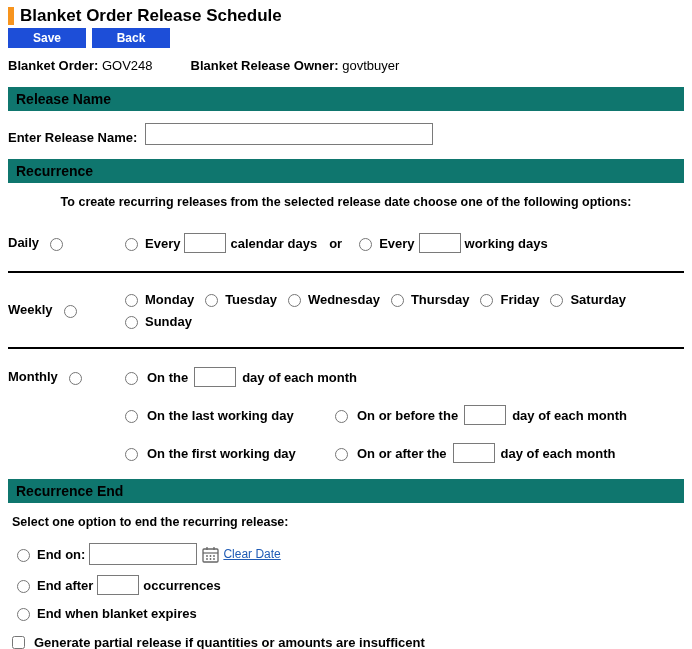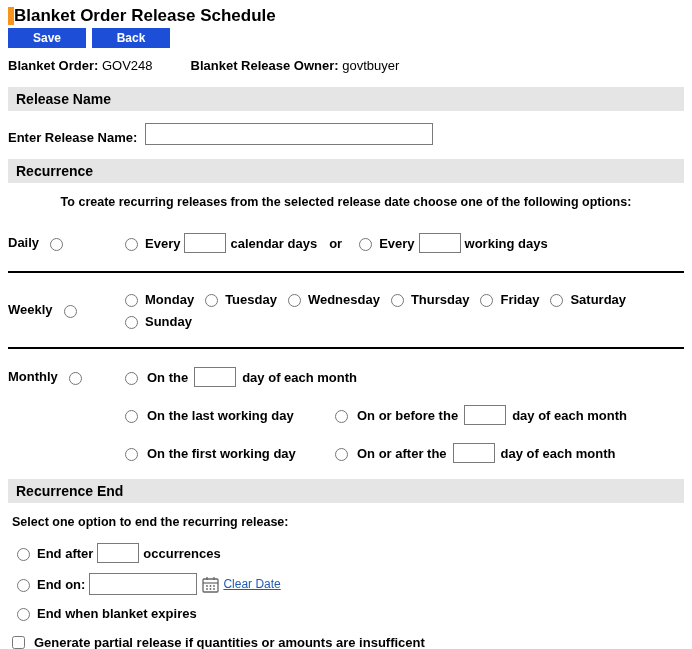--- a/index.html
+++ b/index.html
@@ -10,20 +10,21 @@
     color: #000;
     background: #fff;
     width: 692px;
   }
   .page {
     padding: 6px 8px 14px 8px;
   }
   .title-row {
     display: flex;
     align-items: center;
+    gap: 6px;
   }
   .orange-bar {
     width: 6px;
     height: 18px;
     background: #f7941d;
   }
   .page-title {
     font-size: 17px;
     font-weight: bold;
   }
@@ -43,21 +44,21 @@
     cursor: pointer;
   }
   .info-row {
     display: flex;
     gap: 38px;
     margin-bottom: 14px;
     font-size: 13px;
   }
   .info-label { font-weight: bold; }
   .section-header {
-    background: #e5e5e5;
+    background: #0f766e;
     font-weight: bold;
     font-size: 14px;
     padding: 4px 8px;
     margin: 10px 0 12px 0;
   }
   .field-row {
     display: flex;
     align-items: flex-end;
     gap: 8px;
     font-weight: bold;
@@ -290,26 +291,20 @@
       </div>
     </div>
 
   </div>
 
   <div class="section-header">Recurrence End</div>
 
   <div class="sub-instr">Select one option to end the recurring release:</div>
 
   <div class="recur-block" style="display:flex;flex-direction:column;gap:10px;padding-left:4px;">
-    <div class="opt">
-      <input type="radio" name="end" style="">
-      <span>End after</span>
-      <input type="text" class="tiny" value="" style="">
-      <span>occurrences</span>
-    </div>
     <div class="opt">
       <input type="radio" name="end" style="">
       <span>End on:</span>
       <input type="text" class="date" value="" style="">
       <span class="cal-icon">
         <svg width="17" height="17" viewBox="0 0 17 17">
           <rect x="1" y="3" width="15" height="13" rx="1" fill="none" stroke="#666" stroke-width="1.3"></rect>
           <line x1="1" y1="7" x2="16" y2="7" stroke="#666" stroke-width="1.2"></line>
           <line x1="5" y1="1" x2="5" y2="4" stroke="#666" stroke-width="1.3"></line>
           <line x1="12" y1="1" x2="12" y2="4" stroke="#666" stroke-width="1.3"></line>
@@ -318,20 +313,26 @@
             <circle cx="12" cy="10" r="0.9" fill="#666"></circle>
           <circle cx="5" cy="13" r="0.9" fill="#666"></circle>
             <circle cx="8.5" cy="13" r="0.9" fill="#666"></circle>
             <circle cx="12" cy="13" r="0.9" fill="#666"></circle>
         </svg>
       </span>
       <span class="link">Clear Date</span>
     </div>
     <div class="opt">
       <input type="radio" name="end" style="">
+      <span>End after</span>
+      <input type="text" class="tiny" value="" style="">
+      <span>occurrences</span>
+    </div>
+    <div class="opt">
+      <input type="radio" name="end" style="">
       <span>End when blanket expires</span>
     </div>
   </div>
 
   <div class="check-row">
     <input type="checkbox" style="">
     <span>Generate partial release if quantities or amounts are insufficent</span>
   </div>
 
 </div>

